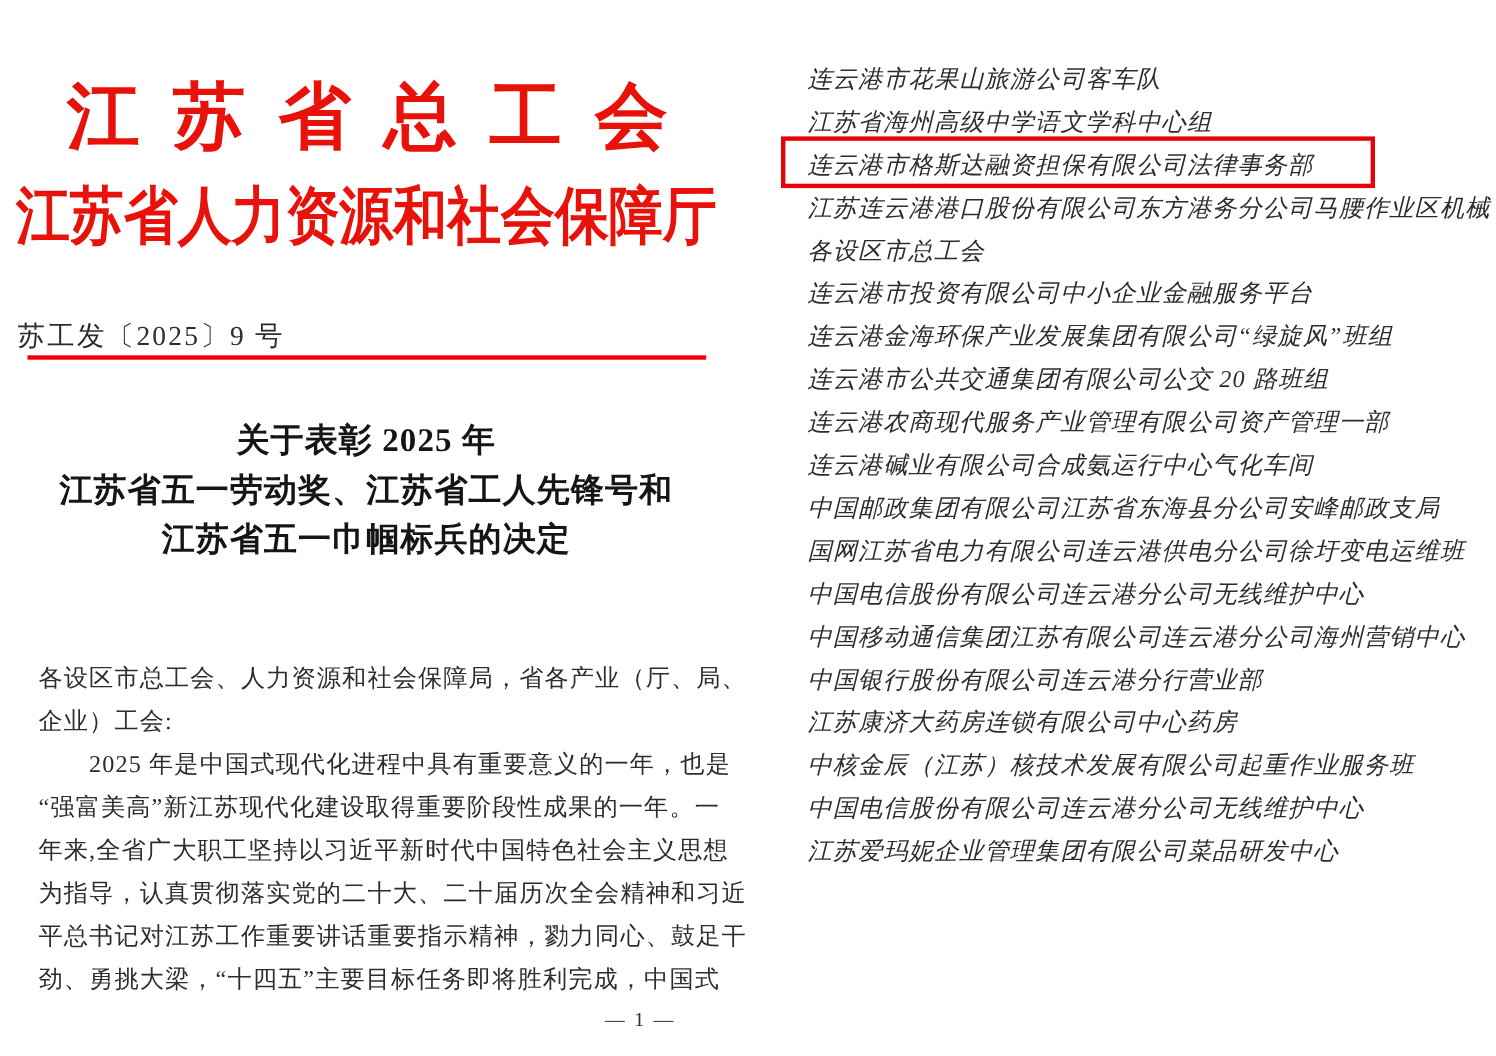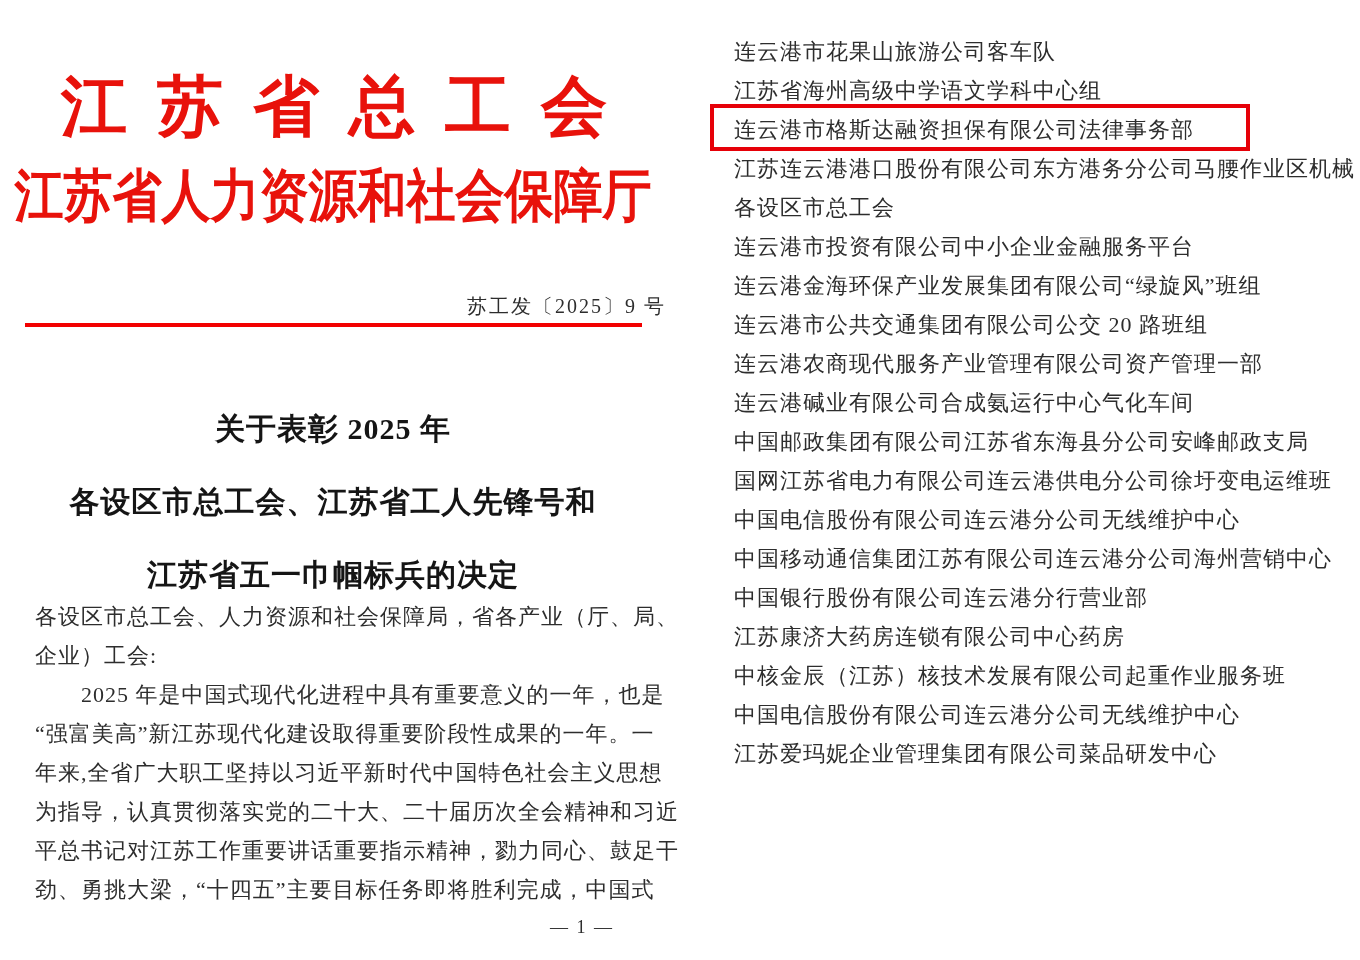--- a/index.html
+++ b/index.html
@@ -26,46 +26,46 @@
     letter-spacing:30px;text-indent:30px;white-space:nowrap;
   }
   .header-l2{
     position:absolute;left:8px;top:164px;width:650px;
     text-align:center;color:var(--header-red);
     font-weight:bold;font-size:49px;line-height:56px;
     white-space:nowrap;
     transform:scale(1.0,1.16);transform-origin:top center;
   }
   .doc-number{
-    position:absolute;left:0;top:293px;width:666px;
-    text-align:right;color:var(--ink);
-    font-size:20px;line-height:27px;letter-spacing:2px;
+    position:absolute;left:16px;top:293px;width:666px;
+    text-align:left;color:var(--ink);
+    font-size:25px;line-height:27px;letter-spacing:2px;
   }
   .red-rule{
     position:absolute;left:25px;top:323px;width:617px;height:4px;
     background:var(--rule-red);
   }
   .title-block{position:absolute;left:0;top:378px;width:666px;text-align:center;}
   .title-line{
     font-weight:bold;color:var(--ink-dark);
-    font-size:30px;line-height:45px;letter-spacing:1px;white-space:nowrap;margin-top:28px;
+    font-size:30px;line-height:45px;letter-spacing:1px;white-space:nowrap;
   }
   .body-block{position:absolute;left:35px;top:556px;width:620px;margin-top:41px;}
   .body-line{
     color:var(--ink);font-size:22px;line-height:39px;
     letter-spacing:1px;white-space:nowrap;
   }
   .page-num{
     position:absolute;top:916px;color:var(--ink);
     font-size:18px;line-height:22px;letter-spacing:2px;white-space:nowrap;
   }
   .page-num-left{left:550px;}
   
   .right-page{position:absolute;left:680px;top:0;width:680px;height:960px;}
-  .award-list{position:absolute;left:54px;top:32px;width:620px;}
+  .award-list{position:absolute;left:54px;top:52px;width:620px;font-style:italic;}
   .award-line{
     position:relative;
     color:var(--ink);font-size:22px;line-height:39px;height:39px;
     letter-spacing:1px;white-space:nowrap;
   }
   .award-line.boxed::before{
     content:"";
     position:absolute;left:-24px;top:-6px;
     width:540px;height:47px;
     border:4px solid var(--box-red);
@@ -78,21 +78,21 @@
 
 <div class="doc">
 
   <div class="left-page">
     <div class="header-l1">江苏省总工会</div>
     <div class="header-l2">江苏省人力资源和社会保障厅</div>
     <div class="doc-number">苏工发〔2025〕9 号</div>
     <div class="red-rule"></div>
     <div class="title-block">
         <div class="title-line">关于表彰 2025 年</div>
-        <div class="title-line">各设区市总工会、江苏省工人先锋号和</div>
+        <div class="title-line">江苏省五一劳动奖、江苏省工人先锋号和</div>
         <div class="title-line">江苏省五一巾帼标兵的决定</div>
       </div>
     <div class="body-block">
         <div class="body-line">各设区市总工会、人力资源和社会保障局，省各产业（厅、局、</div>
         <div class="body-line">企业）工会:</div>
         <div class="body-line">　　2025 年是中国式现代化进程中具有重要意义的一年，也是</div>
         <div class="body-line">“强富美高”新江苏现代化建设取得重要阶段性成果的一年。一</div>
         <div class="body-line">年来,全省广大职工坚持以习近平新时代中国特色社会主义思想</div>
         <div class="body-line">为指导，认真贯彻落实党的二十大、二十届历次全会精神和习近</div>
         <div class="body-line">平总书记对江苏工作重要讲话重要指示精神，勠力同心、鼓足干</div>

